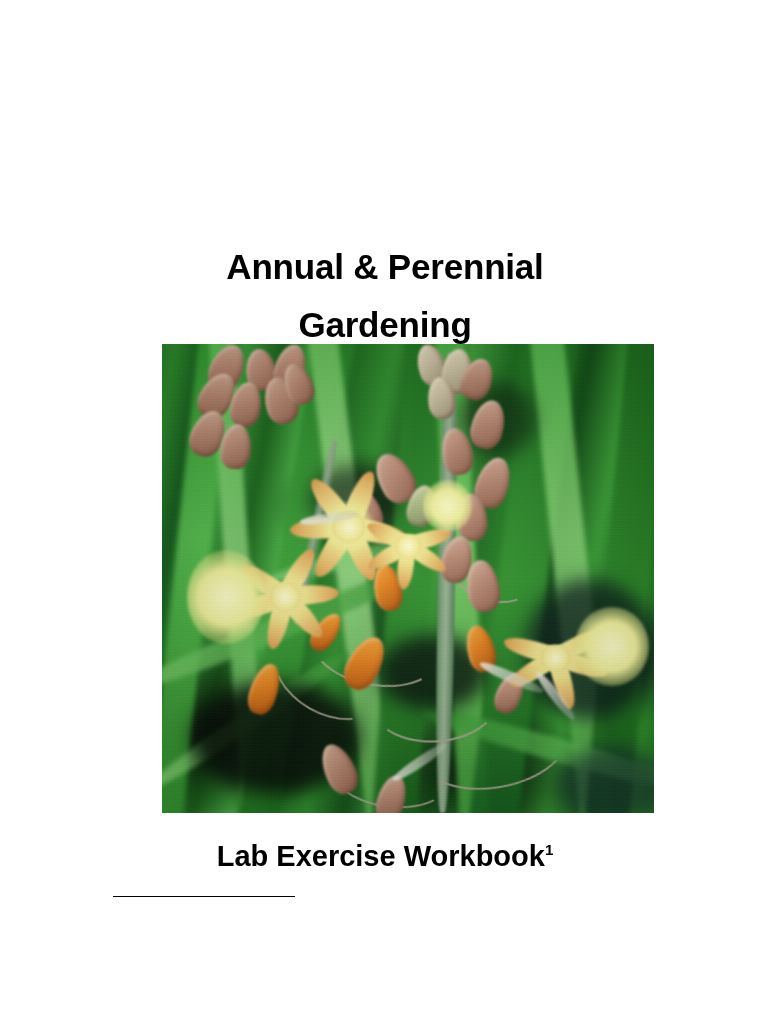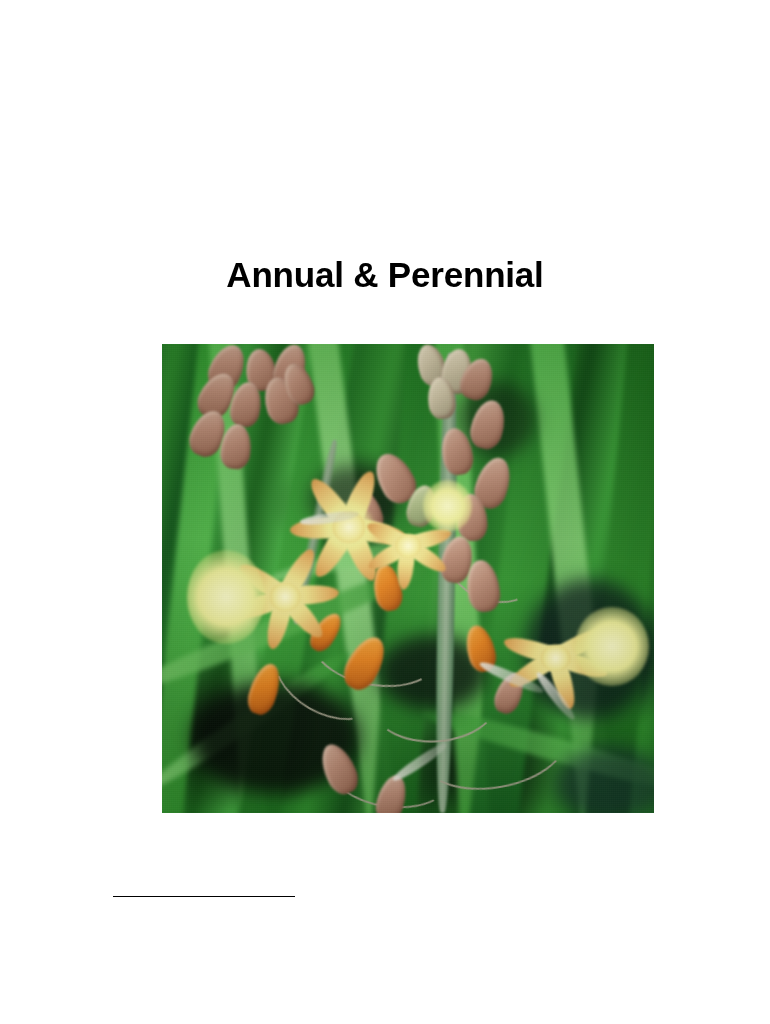--- a/index.html
+++ b/index.html
@@ -29,21 +29,21 @@
     width: 770px;
     text-align: center;
   }
   .doc-title {
     font-family: "Liberation Sans", sans-serif;
     font-weight: bold;
     font-size: 35px;
     line-height: 50px;
     color: #000000;
     letter-spacing: -0.2px;
-    margin: 16px;
+    margin: 8px;
     padding: 0 150px;
     text-align: center;
   }
 
   
   .photo-wrap {
     position: absolute;
     left: 162px;
     top: 344px;
     width: 492px;
@@ -260,20 +260,21 @@
     vertical-align: super;
   }
 </style>
 </head>
 <body>
 
 <div class="page">
 
   <div class="title-block">
     <div class="doc-title">Annual &amp; Perennial</div>
+    <div class="doc-title">Gardening</div>
   </div>
 
   <div class="photo-wrap">
     <div class="photo">
 
       <div class="bg-green"></div>
 
       <div class="blade b1"></div>
       <div class="blade b2"></div>
       <div class="blade b3"></div>
@@ -383,16 +384,19 @@
       <div class="bract" style="left:64%; top:70%; width:14%; height:2.4%; transform:rotate(24deg);"></div>
       <div class="bract" style="left:74%; top:74%; width:12%; height:2.2%; transform:rotate(52deg);"></div>
       <div class="bract" style="left:28%; top:36%; width:12%; height:2.2%; transform:rotate(-8deg);"></div>
       <div class="bract" style="left:46%; top:88%; width:13%; height:2.2%; transform:rotate(-34deg);"></div>
 
       <div class="photo-soft"></div>
       <div class="photo-grain"></div>
     </div>
   </div>
 
+  <div class="subtitle-block">
+    <div class="doc-subtitle"><span>Lab Exercise Workbook</span><sup>1</sup></div>
+  </div>
 
   <div class="footnote-rule"></div>
 
 </div>
 
 </body></html>

